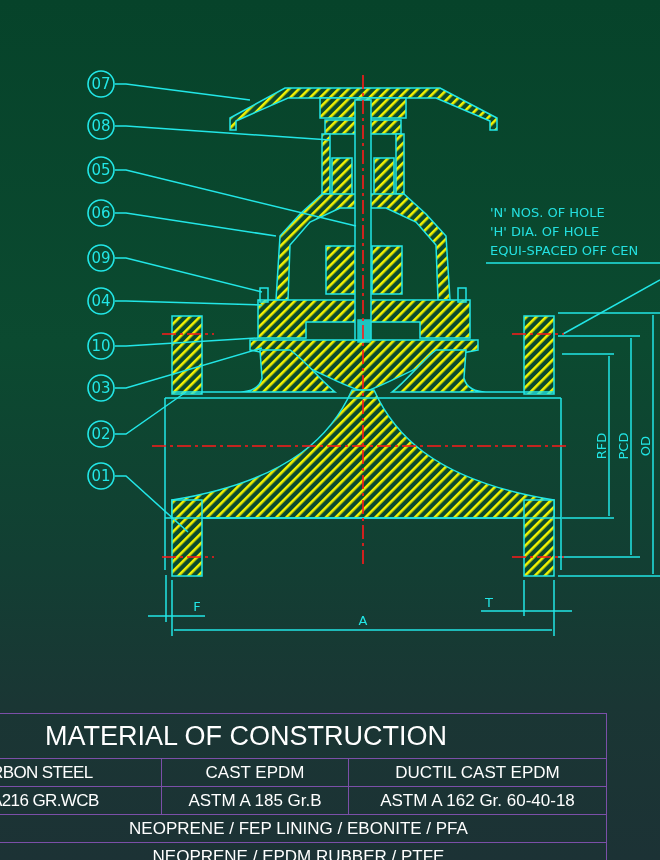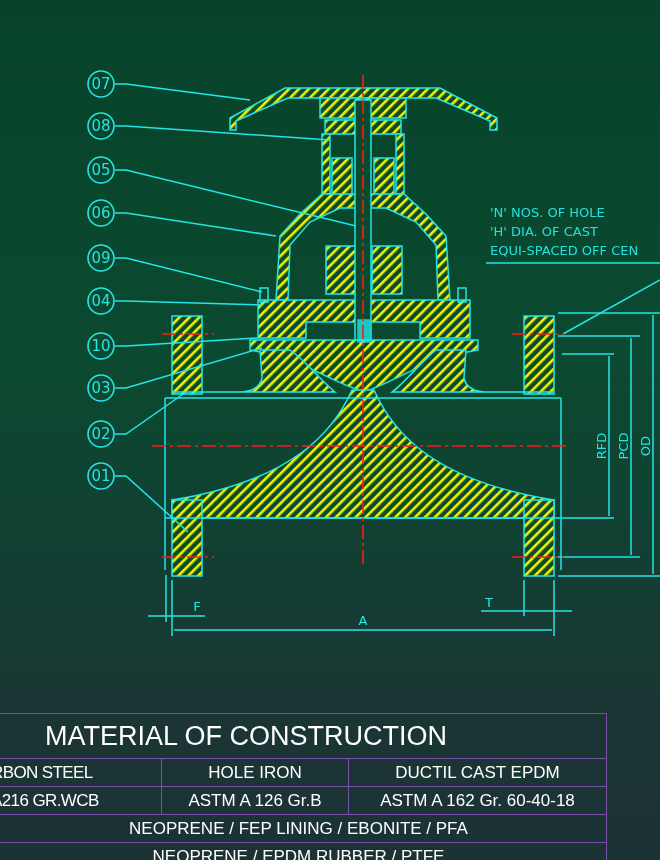--- a/index.html
+++ b/index.html
@@ -136,36 +136,36 @@
   </g>
   <text class="dimlbl" transform="translate(606,446) rotate(-90)" text-anchor="middle">RFD</text>
   <text class="dimlbl" transform="translate(628,446) rotate(-90)" text-anchor="middle">PCD</text>
   <text class="dimlbl" transform="translate(650,446) rotate(-90)" text-anchor="middle">OD</text>
   <text class="dimlbl" x="363" y="625" text-anchor="middle">A</text>
   <text class="dimlbl" x="489" y="607" text-anchor="middle">T</text>
   <text class="dimlbl" x="197" y="611" text-anchor="middle">F</text>
 </svg>
 
 <div class="note" style="top:203px">'N' NOS. OF HOLE</div>
-<div class="note" style="top:222px">'H' DIA. OF CAST</div>
+<div class="note" style="top:222px">'H' DIA. OF HOLE</div>
 <div class="note" style="top:241px">EQUI-SPACED OFF CEN</div>
 
 <table id="moc">
   <tbody>
       <tr>
         <td class="title" colspan="3">MATERIAL OF CONSTRUCTION</td>
       </tr>
   <tr class="row">
     <td class="narrow" style="width:170px">RBON STEEL</td>
-    <td style="width:186px">HOLE IRON</td>
+    <td style="width:186px">CAST EPDM</td>
     <td>DUCTIL CAST EPDM</td>
   </tr>
   <tr class="row">
     <td class="narrow">A216 GR.WCB</td>
-    <td>ASTM A 126 Gr.B</td>
+    <td>ASTM A 185 Gr.B</td>
     <td>ASTM A 162 Gr. 60-40-18</td>
   </tr>
   <tr class="row">
         <td colspan="3">NEOPRENE / FEP LINING / EBONITE / PFA</td>
       </tr>
   <tr class="row">
         <td colspan="3">NEOPRENE / EPDM RUBBER / PTFE</td>
       </tr>
 </tbody>
   </table>

